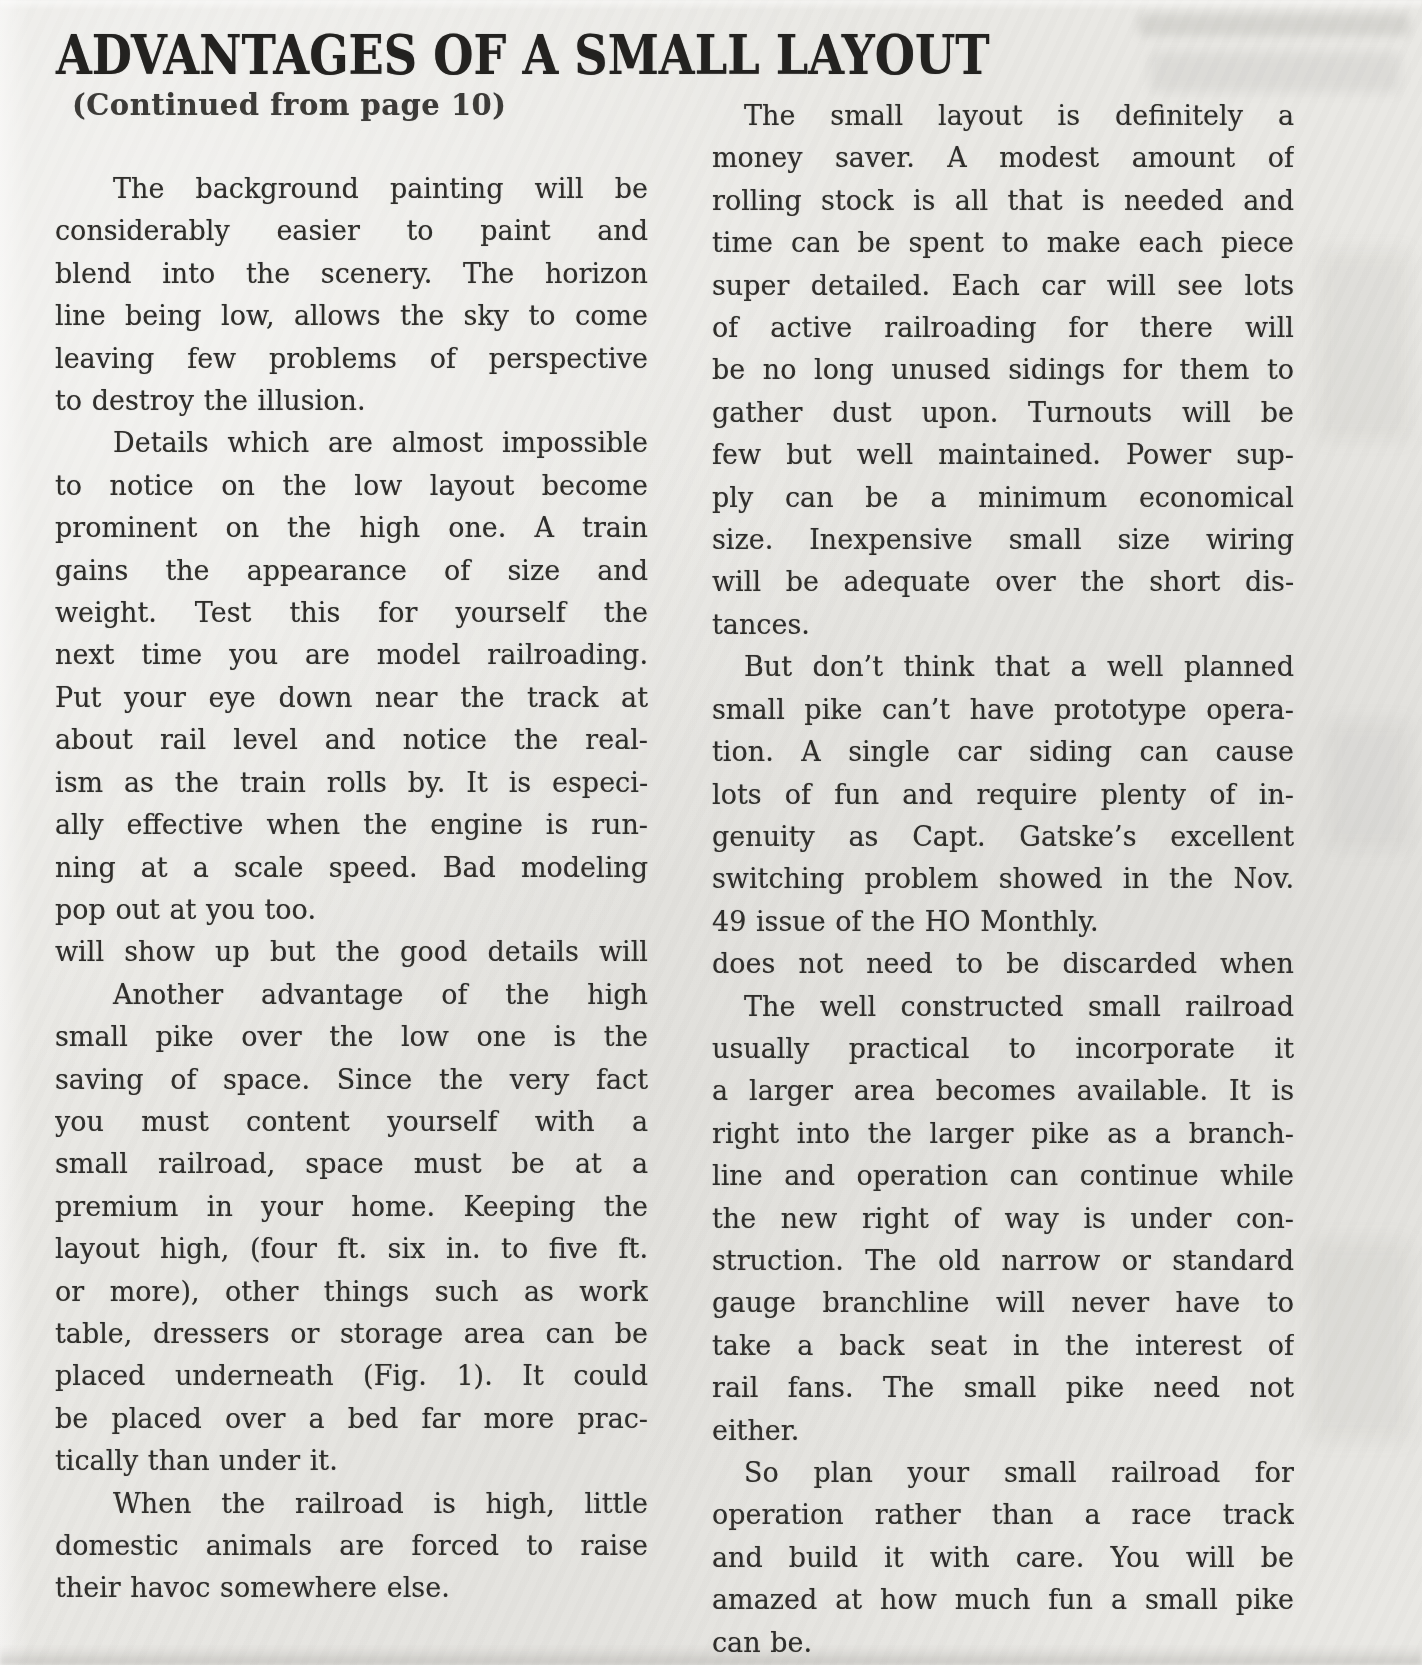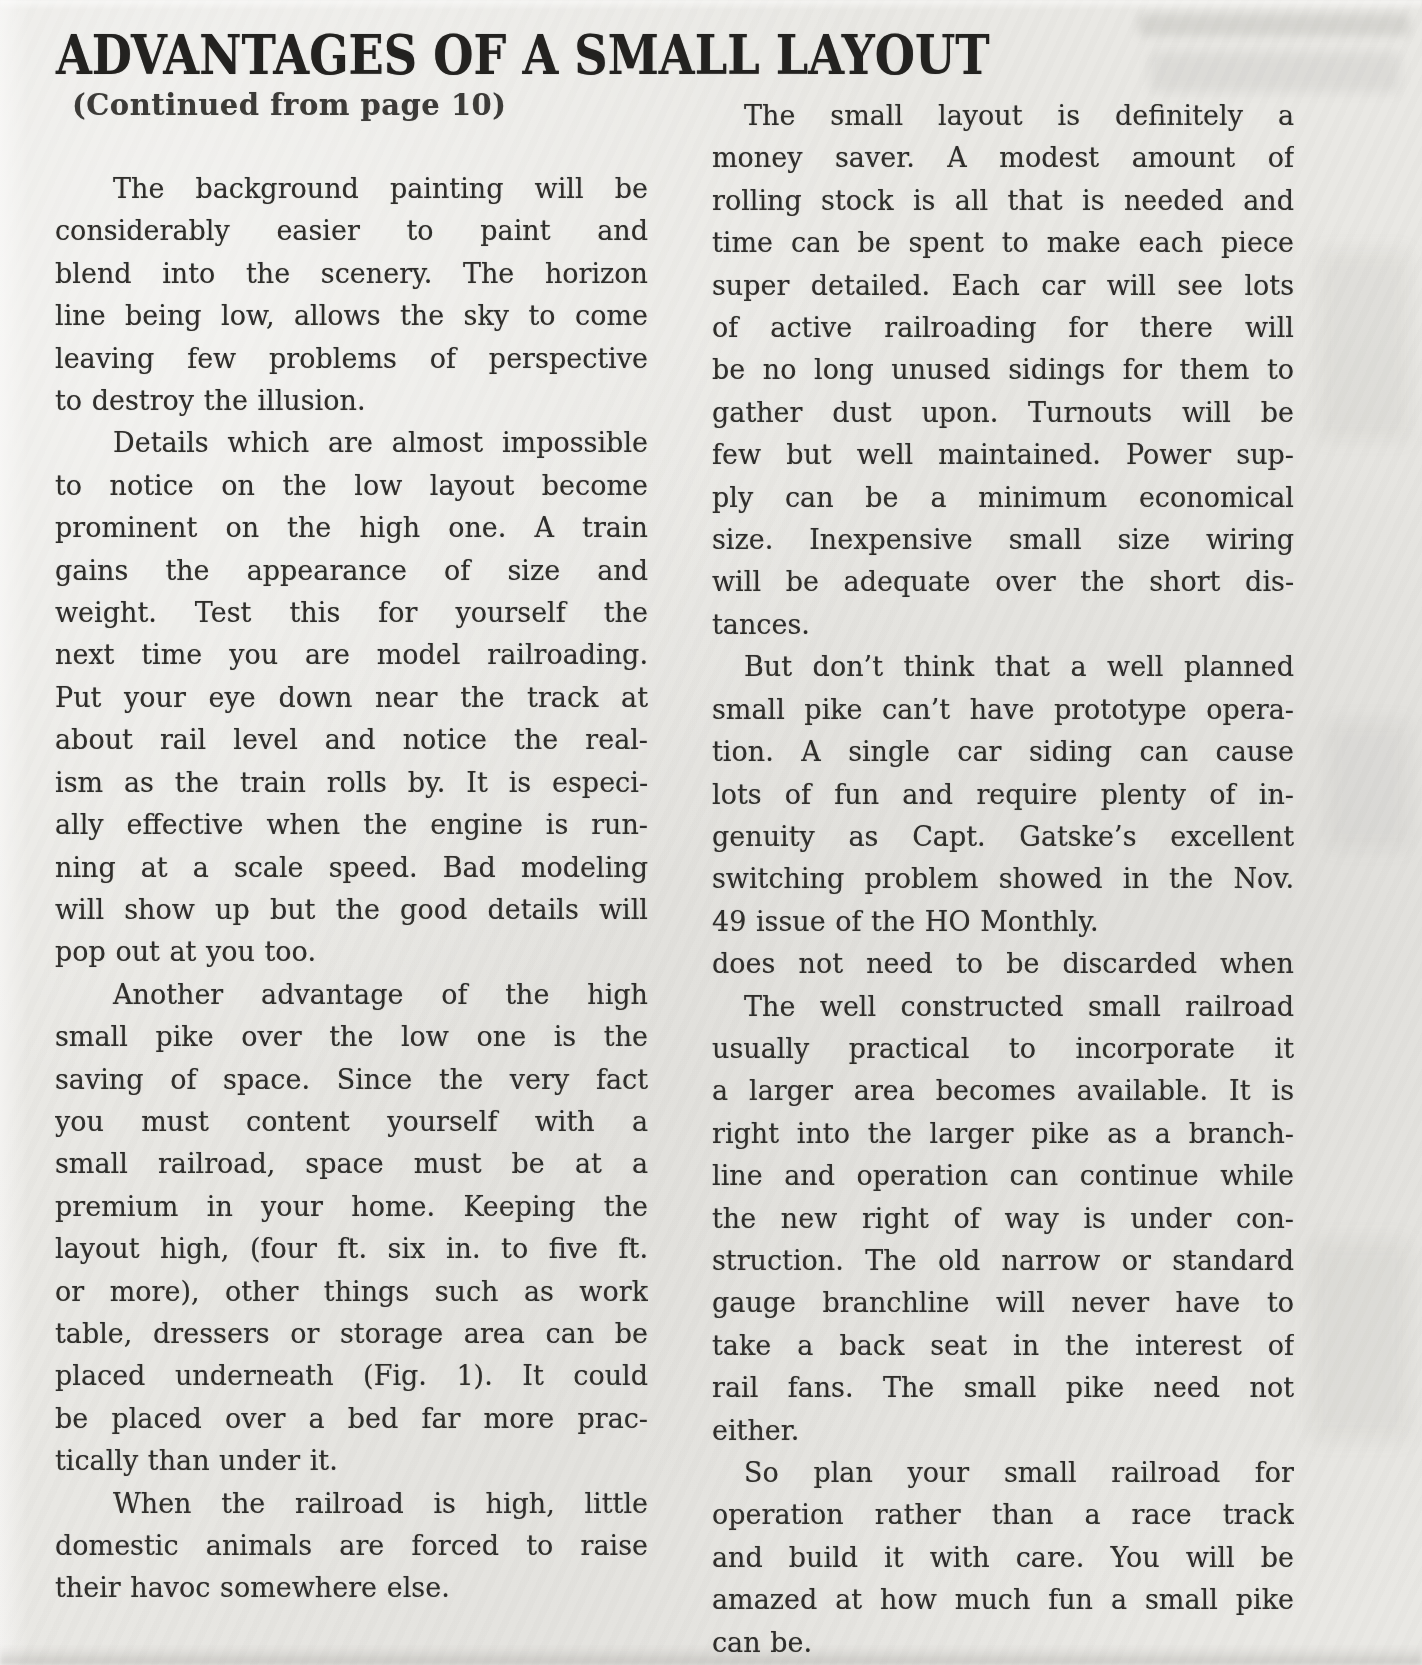--- a/index.html
+++ b/index.html
@@ -87,22 +87,22 @@
         <div class="line">to notice on the low layout become</div>
         <div class="line">prominent on the high one. A train</div>
         <div class="line">gains the appearance of size and</div>
         <div class="line">weight. Test this for yourself the</div>
         <div class="line">next time you are model railroading.</div>
         <div class="line">Put your eye down near the track at</div>
         <div class="line">about rail level and notice the real-</div>
         <div class="line">ism as the train rolls by. It is especi-</div>
         <div class="line">ally effective when the engine is run-</div>
         <div class="line">ning at a scale speed. Bad modeling</div>
+        <div class="line last">pop out at you too.</div>
         <div class="line">will show up but the good details will</div>
-        <div class="line last">pop out at you too.</div>
       </div>
       <div class="paragraph">
         <div class="line indent">Another advantage of the high</div>
         <div class="line">small pike over the low one is the</div>
         <div class="line">saving of space. Since the very fact</div>
         <div class="line">you must content yourself with a</div>
         <div class="line">small railroad, space must be at a</div>
         <div class="line">premium in your home. Keeping the</div>
         <div class="line">layout high, (four ft. six in. to five ft.</div>
         <div class="line">or more), other things such as work</div>

